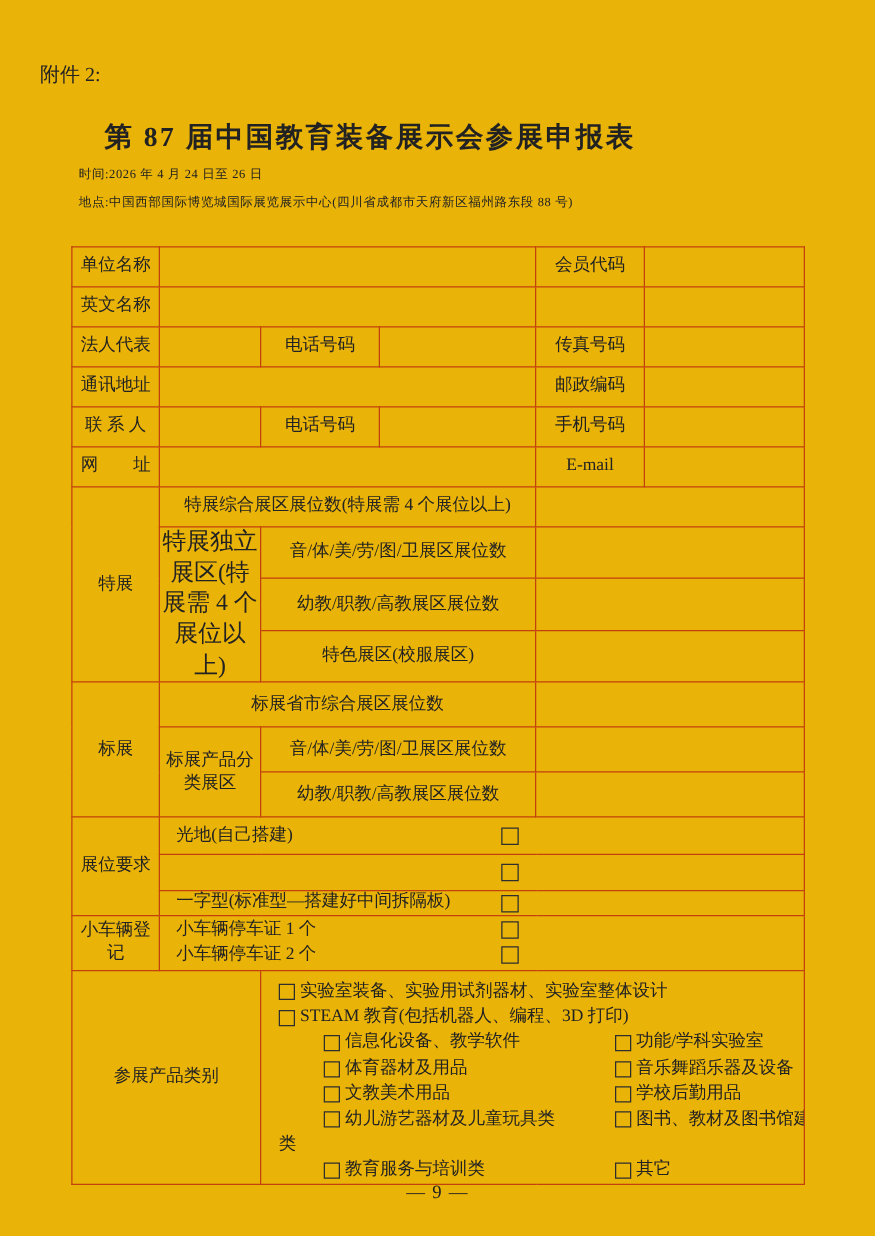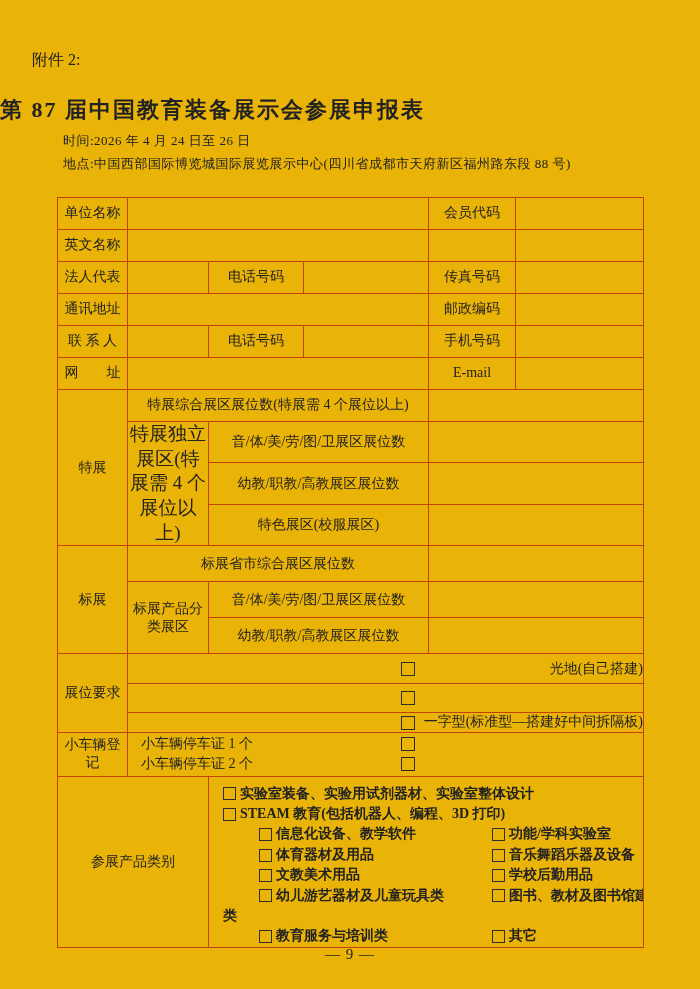--- a/index.html
+++ b/index.html
@@ -5,23 +5,23 @@
   html,body{margin:0;padding:0;background:#ffffff;}
   .page{
     position:relative;
     width:700px;height:989px;
     background:#eab308;
     color:#222222;
     font-family:"Liberation Serif","DejaVu Serif",serif;
     overflow:hidden;
   }
   .attachment{position:absolute;left:32px;top:50px;font-size:16px;}
-  .title{position:absolute;left:0;top:95px;width:592px;
+  .title{position:absolute;left:0;top:95px;width:592px;text-align:center;
          font-size:22px;font-weight:bold;letter-spacing:2px;}
-  .meta{position:absolute;left:63px;font-size:13px;letter-spacing:0.5px;}
+  .meta{position:absolute;left:63px;font-size:10px;letter-spacing:0.5px;}
   .meta.time{top:132px;}
   .meta.loc{top:155px;}
 
   table.form{
     position:absolute;left:57px;top:197px;
     width:586px;border-collapse:collapse;table-layout:fixed;
   }
   table.form td{
     border:1px solid #c2410c;
     font-size:14px;line-height:1.3;
@@ -35,38 +35,38 @@
 
   
   .cbox{
     display:inline-block;width:11px;height:11px;
     border:1px solid #2e2e2e;background:transparent;
     vertical-align:-1px;margin-right:4px;flex:none;
   }
 
   
   td.opt{position:relative;vertical-align:middle;}
-  td.opt .opt-text{display:block;padding-left:13px;text-align:right;}
+  td.opt .opt-text{display:block;padding-left:13px;}
   td.opt .cbox{
     position:absolute;left:273px;top:50%;margin:-7px 0 0 0;
     width:12px;height:12px;
   }
   
   td.veh{vertical-align:middle;}
   td.veh .vline{position:relative;line-height:20px;}
   td.veh .vline .v-text{display:block;padding-left:13px;}
   td.veh .vline .cbox{
     position:absolute;left:273px;top:50%;margin:-7px 0 0 0;
     width:12px;height:12px;
   }
 
   
   td.prod{vertical-align:top;}
   .prod-inner{padding:7px 6px 0 14px;}
-  .pline{display:flex;align-items:flex-end;line-height:20.4px;white-space:nowrap;font-weight:bold;}
+  .pline{display:flex;align-items:flex-end;line-height:20.4px;white-space:nowrap;}
   .pitem{display:inline-flex;align-items:center;}
   .pitem .cbox{align-self:center;}
   .pleft{width:233px;flex:none;padding-left:36px;}
 
   .page-number{position:absolute;left:0;top:946px;width:700px;text-align:center;
                font-size:15px;letter-spacing:1px;}
 </style>
 </head>
 <body>
 

